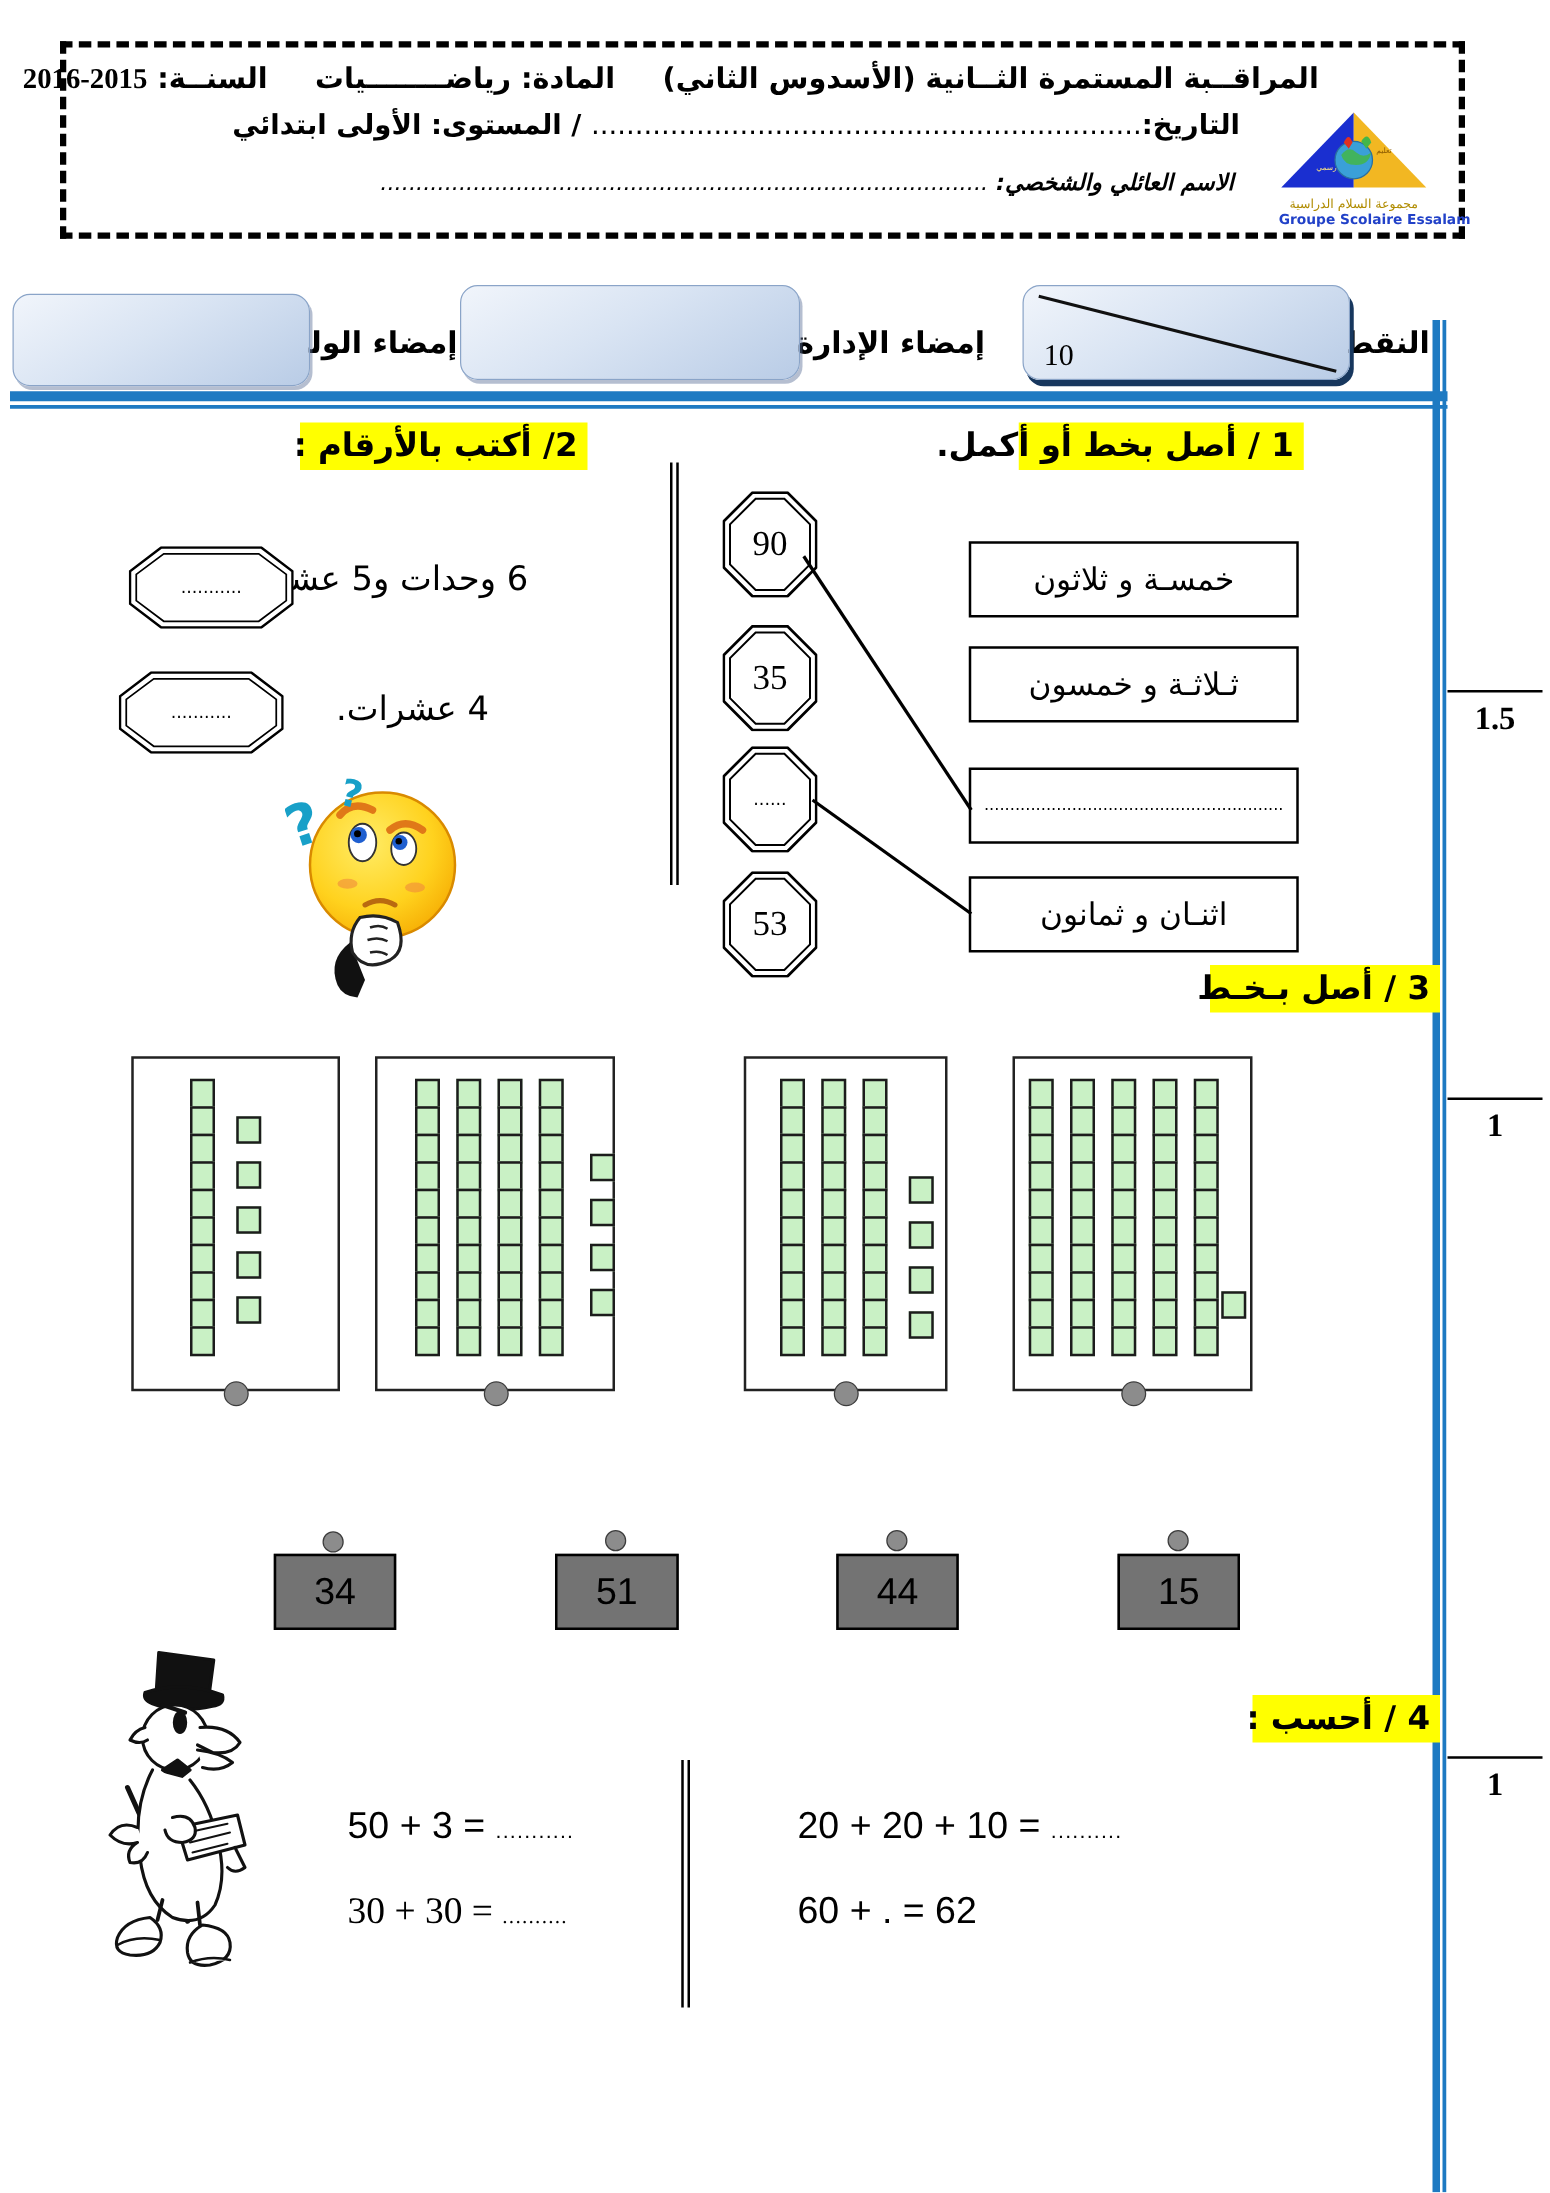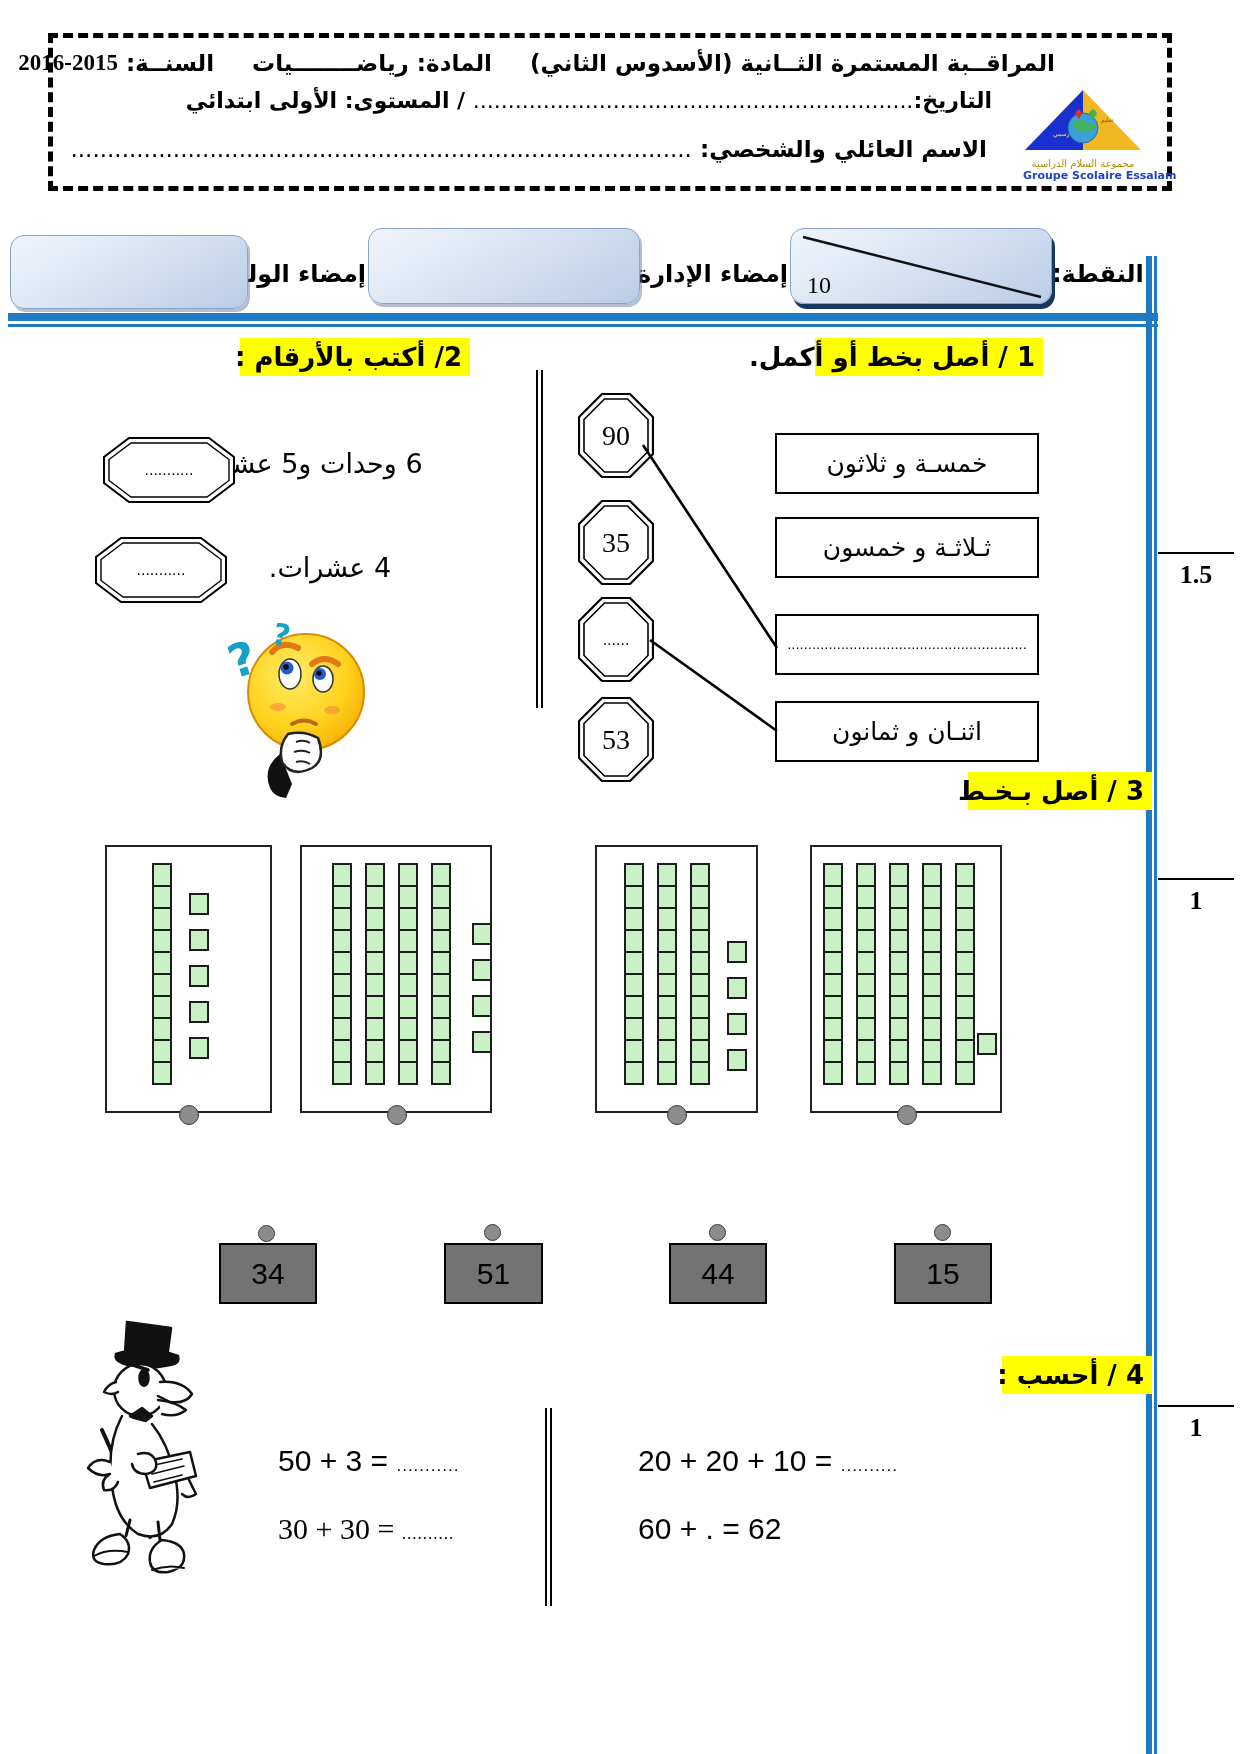--- a/index.html
+++ b/index.html
@@ -17,21 +17,21 @@
   .dots{letter-spacing:1px;font-weight:normal;}
   .logo{position:absolute;width:120px;text-align:center;}
   .logo-ar{font-size:10px;color:#b08c00;line-height:11px;white-space:nowrap;}
   .logo-fr{font-size:11px;font-weight:bold;color:#2141c8;line-height:13px;white-space:nowrap;}
 
   
   .sig-label{font-size:24px;font-weight:bold;color:#000;white-space:nowrap;}
   .sig-box{border-radius:14px;border:1px solid #8aa4c8;
            background:linear-gradient(150deg,#f1f5fb 0%,#d9e4f3 45%,#b9cce6 100%);
            box-shadow:2px 3px 0 rgba(90,110,150,.45);}
-  .score-box{box-shadow:3px 5px 0 #17375e;}
+  .score-box{box-shadow:3px 5px 0 #17375e;margin-left:28px;}
   .score-10{position:absolute;left:16px;bottom:4px;font-size:24px;}
 
   
   .hrule{left:8px;top:313px;width:1150px;height:3px;border-top:8px solid #1e7ac2;border-bottom:3px solid #1e7ac2;}
   .vrule{left:1146px;top:256px;width:2px;height:1498px;border-left:6px solid #1e7ac2;border-right:3px solid #1e7ac2;}
 
   
   .tick{height:0;border-top:2px solid #000;width:76px;left:1158px;}
   .mark{left:1158px;width:76px;text-align:center;font-size:26px;font-weight:bold;
         font-family:"Liberation Serif","DejaVu Serif",serif;}
@@ -78,21 +78,21 @@
       <span>المادة: رياضــــــــيات</span>
       <span style="display:flex;gap:8px;direction:rtl;">
         <span>السنــة:</span>
         <span dir="ltr" class="serif">2016-2015</span>
       </span>
     </div>
     <div class="h-line ar bold" style="right:175px;top:50px;font-size:22px;">
       <span>التاريخ:</span><span class="dots">...............................................................</span>
       <span>/ المستوى: الأولى  ابتدائي</span>
     </div>
-    <div class="h-line ar bold" style="right:180px;top:98px;font-size:23px;">
+    <div class="h-line ar bold" style="right:180px;top:98px;font-size:18px;font-style:italic;">
       <span>الاسم العائلي والشخصي:</span>
       <span class="dots">.....................................................................................</span>
     </div>
 
     <div class="logo" style="right:24px;top:50px;">
       <svg width="120" height="66" viewBox="0 0 120 66">
         <polygon points="60,2 2,62 60,62" fill="#1a2fd0"></polygon>
         <polygon points="60,2 118,62 60,62" fill="#f2b722"></polygon>
         <circle cx="60" cy="40" r="15" fill="#3aa0d8" stroke="#2a6fa0"></circle>
         <path d="M50,36 q6,-8 12,-2 q6,5 12,0 q-2,10 -12,10 q-10,0 -12,-8z" fill="#43b649" opacity="0.85"></path>

